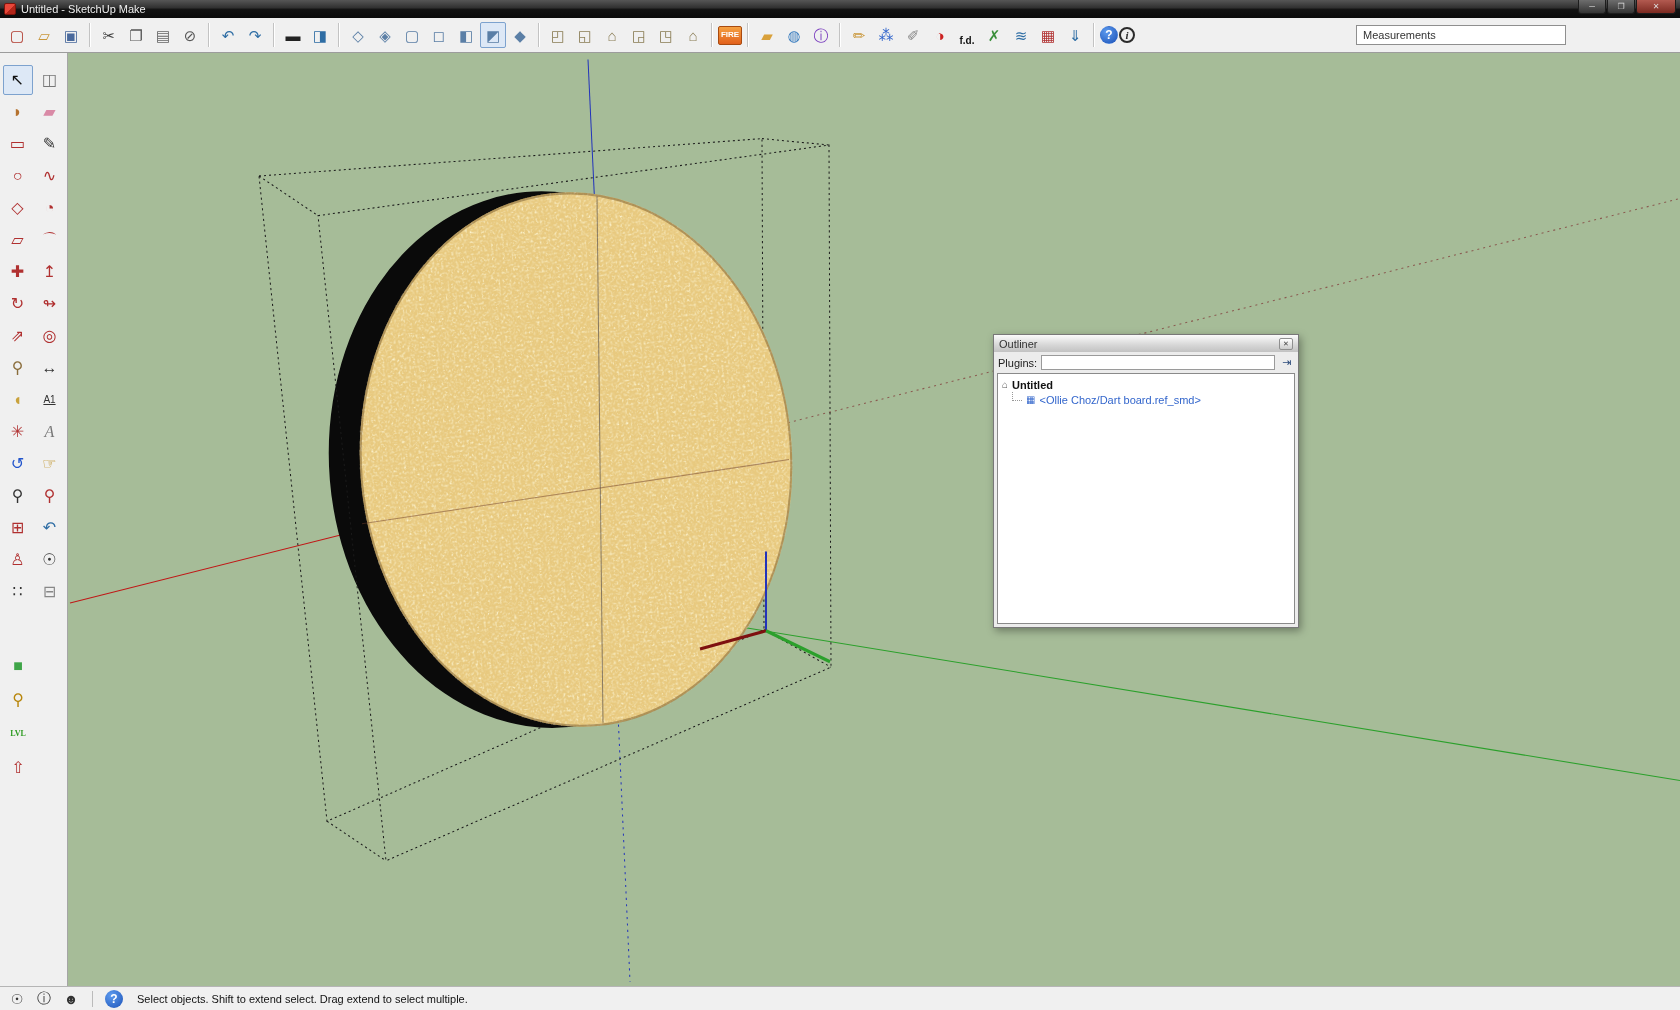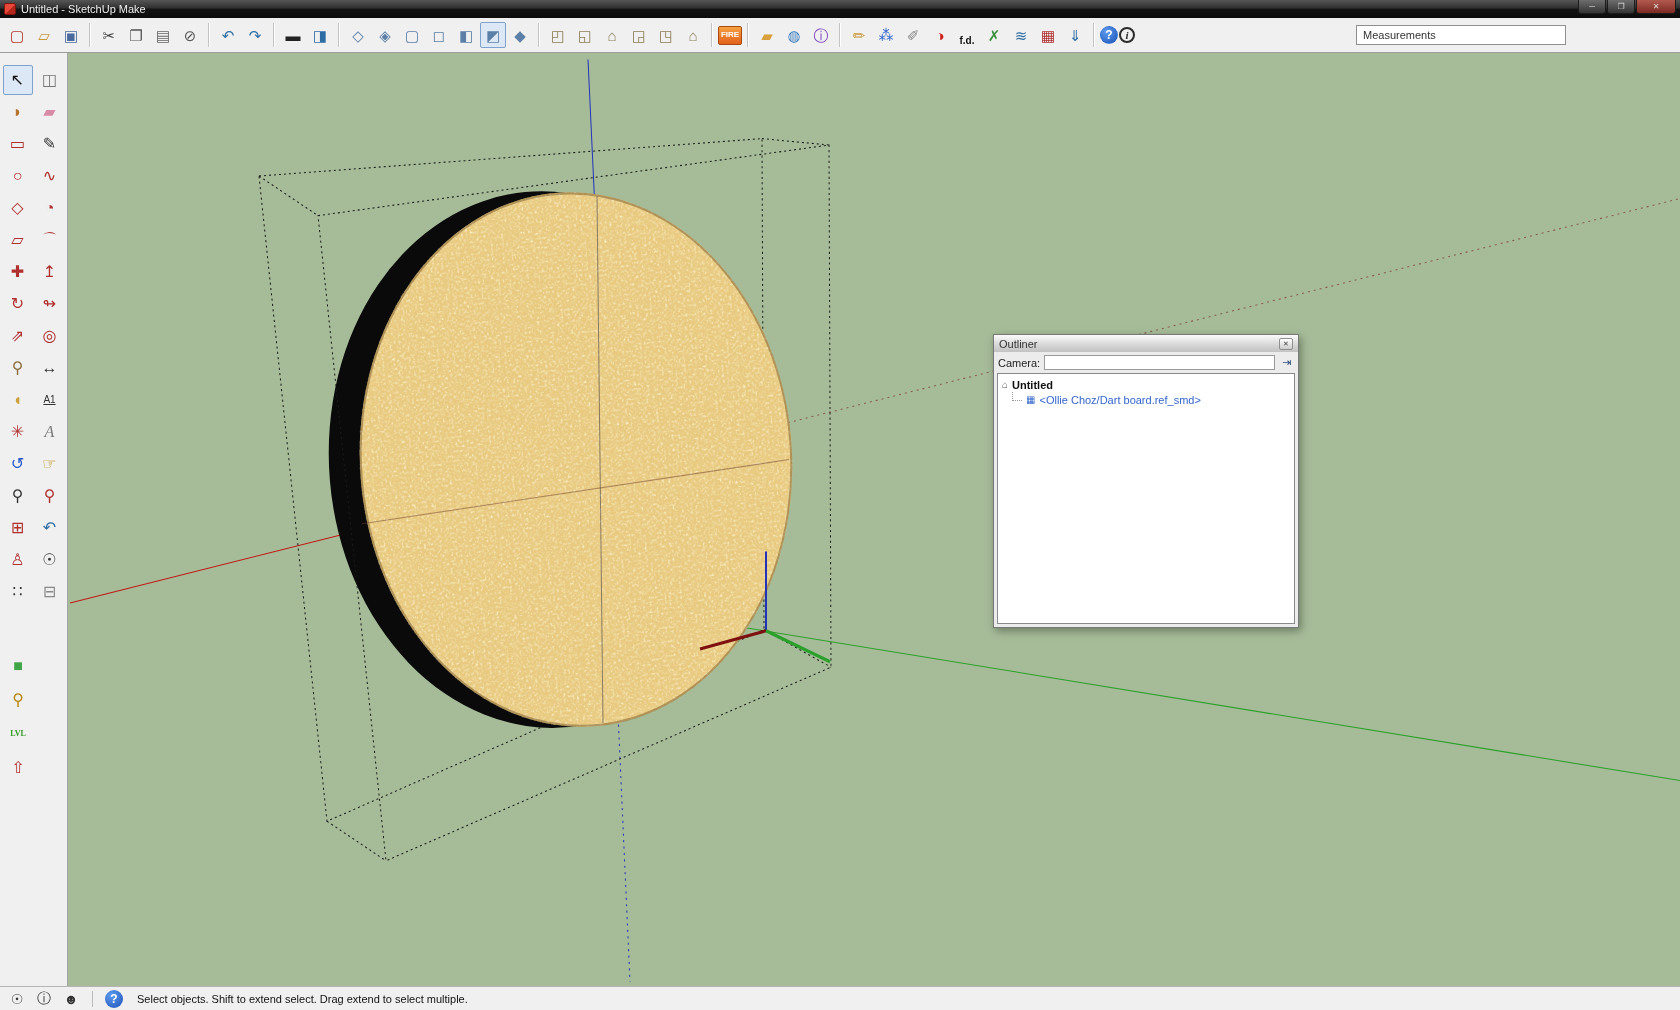--- a/index.html
+++ b/index.html
@@ -253,21 +253,21 @@
         <line x1="700" y1="629" x2="766" y2="612" stroke-width="3" stroke="#7E1010"></line>
         <line x1="766" y1="612" x2="830" y2="641" stroke-width="3" stroke="#2BA02B"></line>
       </svg>
 
       <div class="outliner">
         <div class="ol-title">
           <span>Outliner</span>
           <span class="ol-close">✕</span>
         </div>
         <div class="ol-filter">
-          <span>Camera:</span>
+          <span>Plugins:</span>
           <input value="" style="">
           <span class="ol-detail">⇥</span>
         </div>
         <div class="ol-tree">
           <div class="tree-row">
             <span class="tree-icon">⌂</span>
             <span class="tree-root-label">Untitled</span>
           </div>
           <div class="tree-row tree-child">
             <span class="connector"></span>

